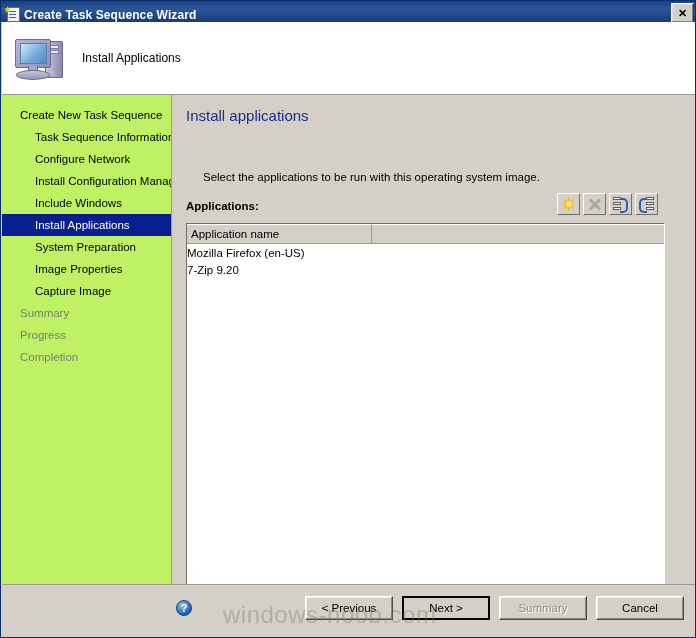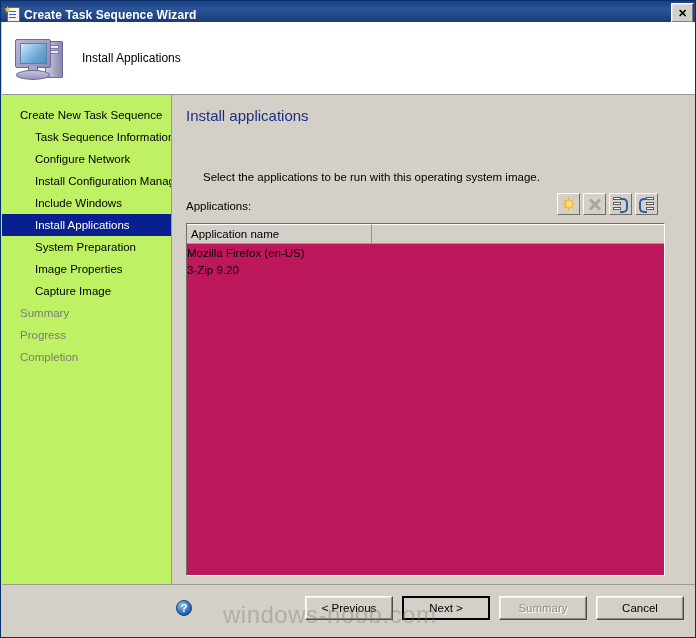--- a/index.html
+++ b/index.html
@@ -262,20 +262,21 @@
     position: absolute;
     left: 30px; top: 76px;
     font-size: 11.5px;
     color: #000;
   }
   #apps-label {
     position: absolute;
     left: 13px; top: 105px;
     font-size: 11.5px;
     color: #000;
+    font-weight: bold;
   }
 
   
   #toolbar {
     position: absolute;
     left: 384px; top: 98px;
     display: flex;
     gap: 3px;
   }
   .tool-btn {
@@ -340,22 +341,22 @@
     border-right: none;
     border-radius: 5px 0 0 5px;
   }
   .li-rows-right { left: auto; right: 0; }
 
   
   #listbox {
     position: absolute;
     left: 13px; top: 128px;
     width: 479px;
-    height: 353px;
-    background: #be185d;
+    height: 414px;
+    background: #ffffff;
     border: 1px solid;
     border-color: #6f6f66 #ffffff #ffffff #6f6f66;
     box-sizing: border-box;
     overflow: hidden;
   }
   #list-header {
     display: flex;
     height: 19px;
     background: #d4d0c8;
     border-bottom: 1px solid #9a9a8e;
@@ -591,21 +592,21 @@
     <div id="listbox">
       <div id="list-header">
         <div class="lh-cell c1">Application name</div>
         <div class="lh-cell c3"></div>
       </div>
       <div class="list-row">
         <div class="lr-cell c1">Mozilla Firefox (en-US)</div>
         <div class="lr-cell c2"></div>
       </div>
       <div class="list-row">
-        <div class="lr-cell c1">3-Zip 9.20</div>
+        <div class="lr-cell c1">7-Zip 9.20</div>
         <div class="lr-cell c2"></div>
       </div>
     </div>
 
     <div id="checkbox-highlight"></div>
     <div id="checkbox-row">
       <span class="winbox">
           <span class="tick"></span>
         </span>
       <span id="checkbox-label">If an application installation fails, continue installing other applications in the list</span>

